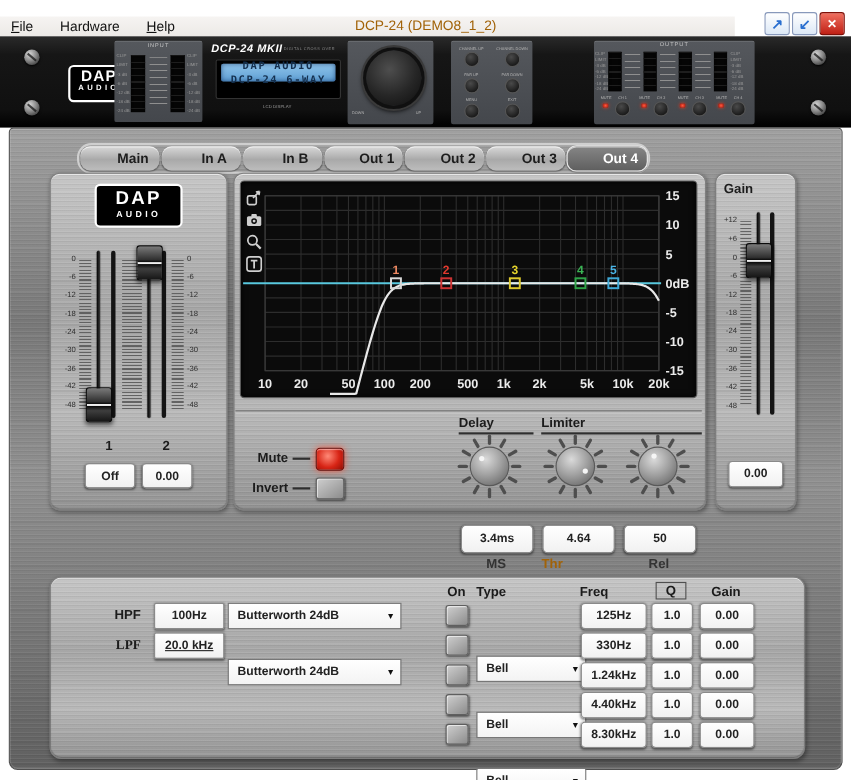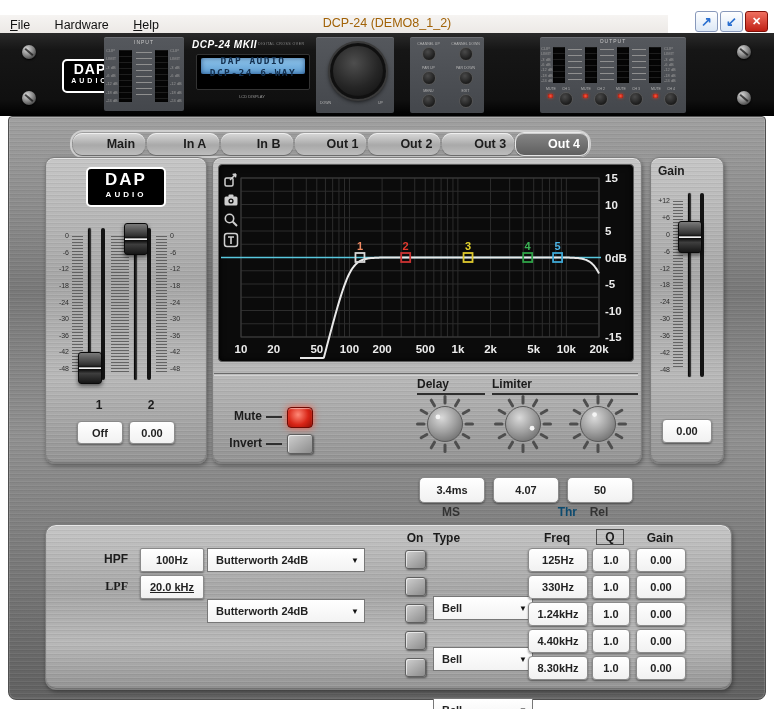--- a/index.html
+++ b/index.html
@@ -473,24 +473,24 @@
       <line x1="20.5" y1="49.18653347947321" x2="17.249999999999996" y2="54.81569860407206" stroke="#4e4e4e" stroke-width="3" stroke-linecap="round"></line>
       <line x1="12.813466520526795" y1="41.50000000000001" x2="7.184301395927946" y2="44.750000000000014" stroke="#4e4e4e" stroke-width="3" stroke-linecap="round"></line>
       <line x1="10" y1="31.000000000000004" x2="3.5" y2="31.000000000000004" stroke="#4e4e4e" stroke-width="3" stroke-linecap="round"></line>
       <line x1="12.813466520526788" y1="20.5" x2="7.184301395927939" y2="17.249999999999996" stroke="#4e4e4e" stroke-width="3" stroke-linecap="round"></line>
       <line x1="20.499999999999993" y1="12.813466520526795" x2="17.249999999999986" y2="7.184301395927946" stroke="#4e4e4e" stroke-width="3" stroke-linecap="round"></line>
       <circle cx="31" cy="31" r="17.5" fill="url(#kg2)" stroke="#595959"></circle>
       <circle cx="27.579798566743314" cy="21.603073792140915" r="2.4" fill="#f5f5f5"></circle>
     </svg></div>
 
 <div class="abs fld" style="left:419px;top:477px;width:64px;height:24px;border-radius:5px;">3.4ms</div>
-<div class="abs fld" style="left:493px;top:477px;width:64px;height:24px;border-radius:5px;">4.07</div>
+<div class="abs fld" style="left:493px;top:477px;width:64px;height:24px;border-radius:5px;">4.64</div>
 <div class="abs fld" style="left:567px;top:477px;width:64px;height:24px;border-radius:5px;">50</div>
 <div class="abs lblB" style="left:419px;top:505px;width:64px;text-align:center;color:#333;">MS</div>
-<div class="abs lblB" style="left:513px;top:505px;width:64px;text-align:right;color:#0c4a6e;">Thr</div>
+<div class="abs lblB" style="left:470px;top:505px;width:64px;text-align:center;color:#a16207;">Thr</div>
 <div class="abs lblB" style="left:567px;top:505px;width:64px;text-align:center;color:#333;">Rel</div>
 
 <div class="abs metalL panel" style="left:650px;top:157px;width:72px;height:305px;"></div>
 <div class="abs lblB" style="left:658px;top:164px;">Gain</div>
 <div class="abs scale-col tal" style="left:652px;top:197px;width:18px;height:176px;font-size:6.5px;">
     <span>+12</span>
     <span>+6</span>
     <span>0</span>
     <span>-6</span>
     <span>-12</span>
@@ -503,21 +503,21 @@
   </div>
 <div class="abs comb" style="left:673px;top:201px;width:10px;height:168px;"></div>
 <div class="abs track" style="left:688px;top:193px;width:3px;height:184px;"></div>
 <div class="abs fbar" style="left:700px;top:193px;width:4px;height:184px;"></div>
 <div class="abs handle" style="left:678px;top:221px;width:22px;height:30px;"></div>
 <div class="abs fld" style="left:662px;top:419px;width:48px;height:22px;">0.00</div>
 
 <div class="abs metalL panel" style="left:45px;top:524px;width:685px;height:164px;border-radius:11px;"></div>
 <div class="abs hdr" style="left:399px;top:531px;width:32px;text-align:center;">On</div>
 <div class="abs hdr" style="left:433px;top:531px;width:50px;">Type</div>
-<div class="abs hdr" style="left:527px;top:531px;width:60px;text-align:center;">Freq</div>
+<div class="abs hdr" style="left:527px;top:531px;width:60px;text-align:left;">Freq</div>
 <div class="abs hdr" style="left:596px;top:529px;width:26px;height:14px;text-align:center;border:1px solid #4f4f4f;">Q</div>
 <div class="abs hdr" style="left:636px;top:531px;width:48px;text-align:center;">Gain</div>
 
 <div class="abs lblB" style="left:88px;top:552px;width:40px;text-align:right;">HPF</div>
 <div class="abs fld" style="left:140px;top:548px;width:62px;height:22px;border-radius:2px;">100Hz</div>
 <div class="abs dd" style="left:207px;top:548px;width:148px;height:22px;">
     <span>Butterworth 24dB</span>
     <span class="arr">▼</span>
   </div>
 <div class="abs lblB" style="left:88px;top:579px;width:40px;text-align:right;font-family:Liberation Serif, serif;">LPF</div>

